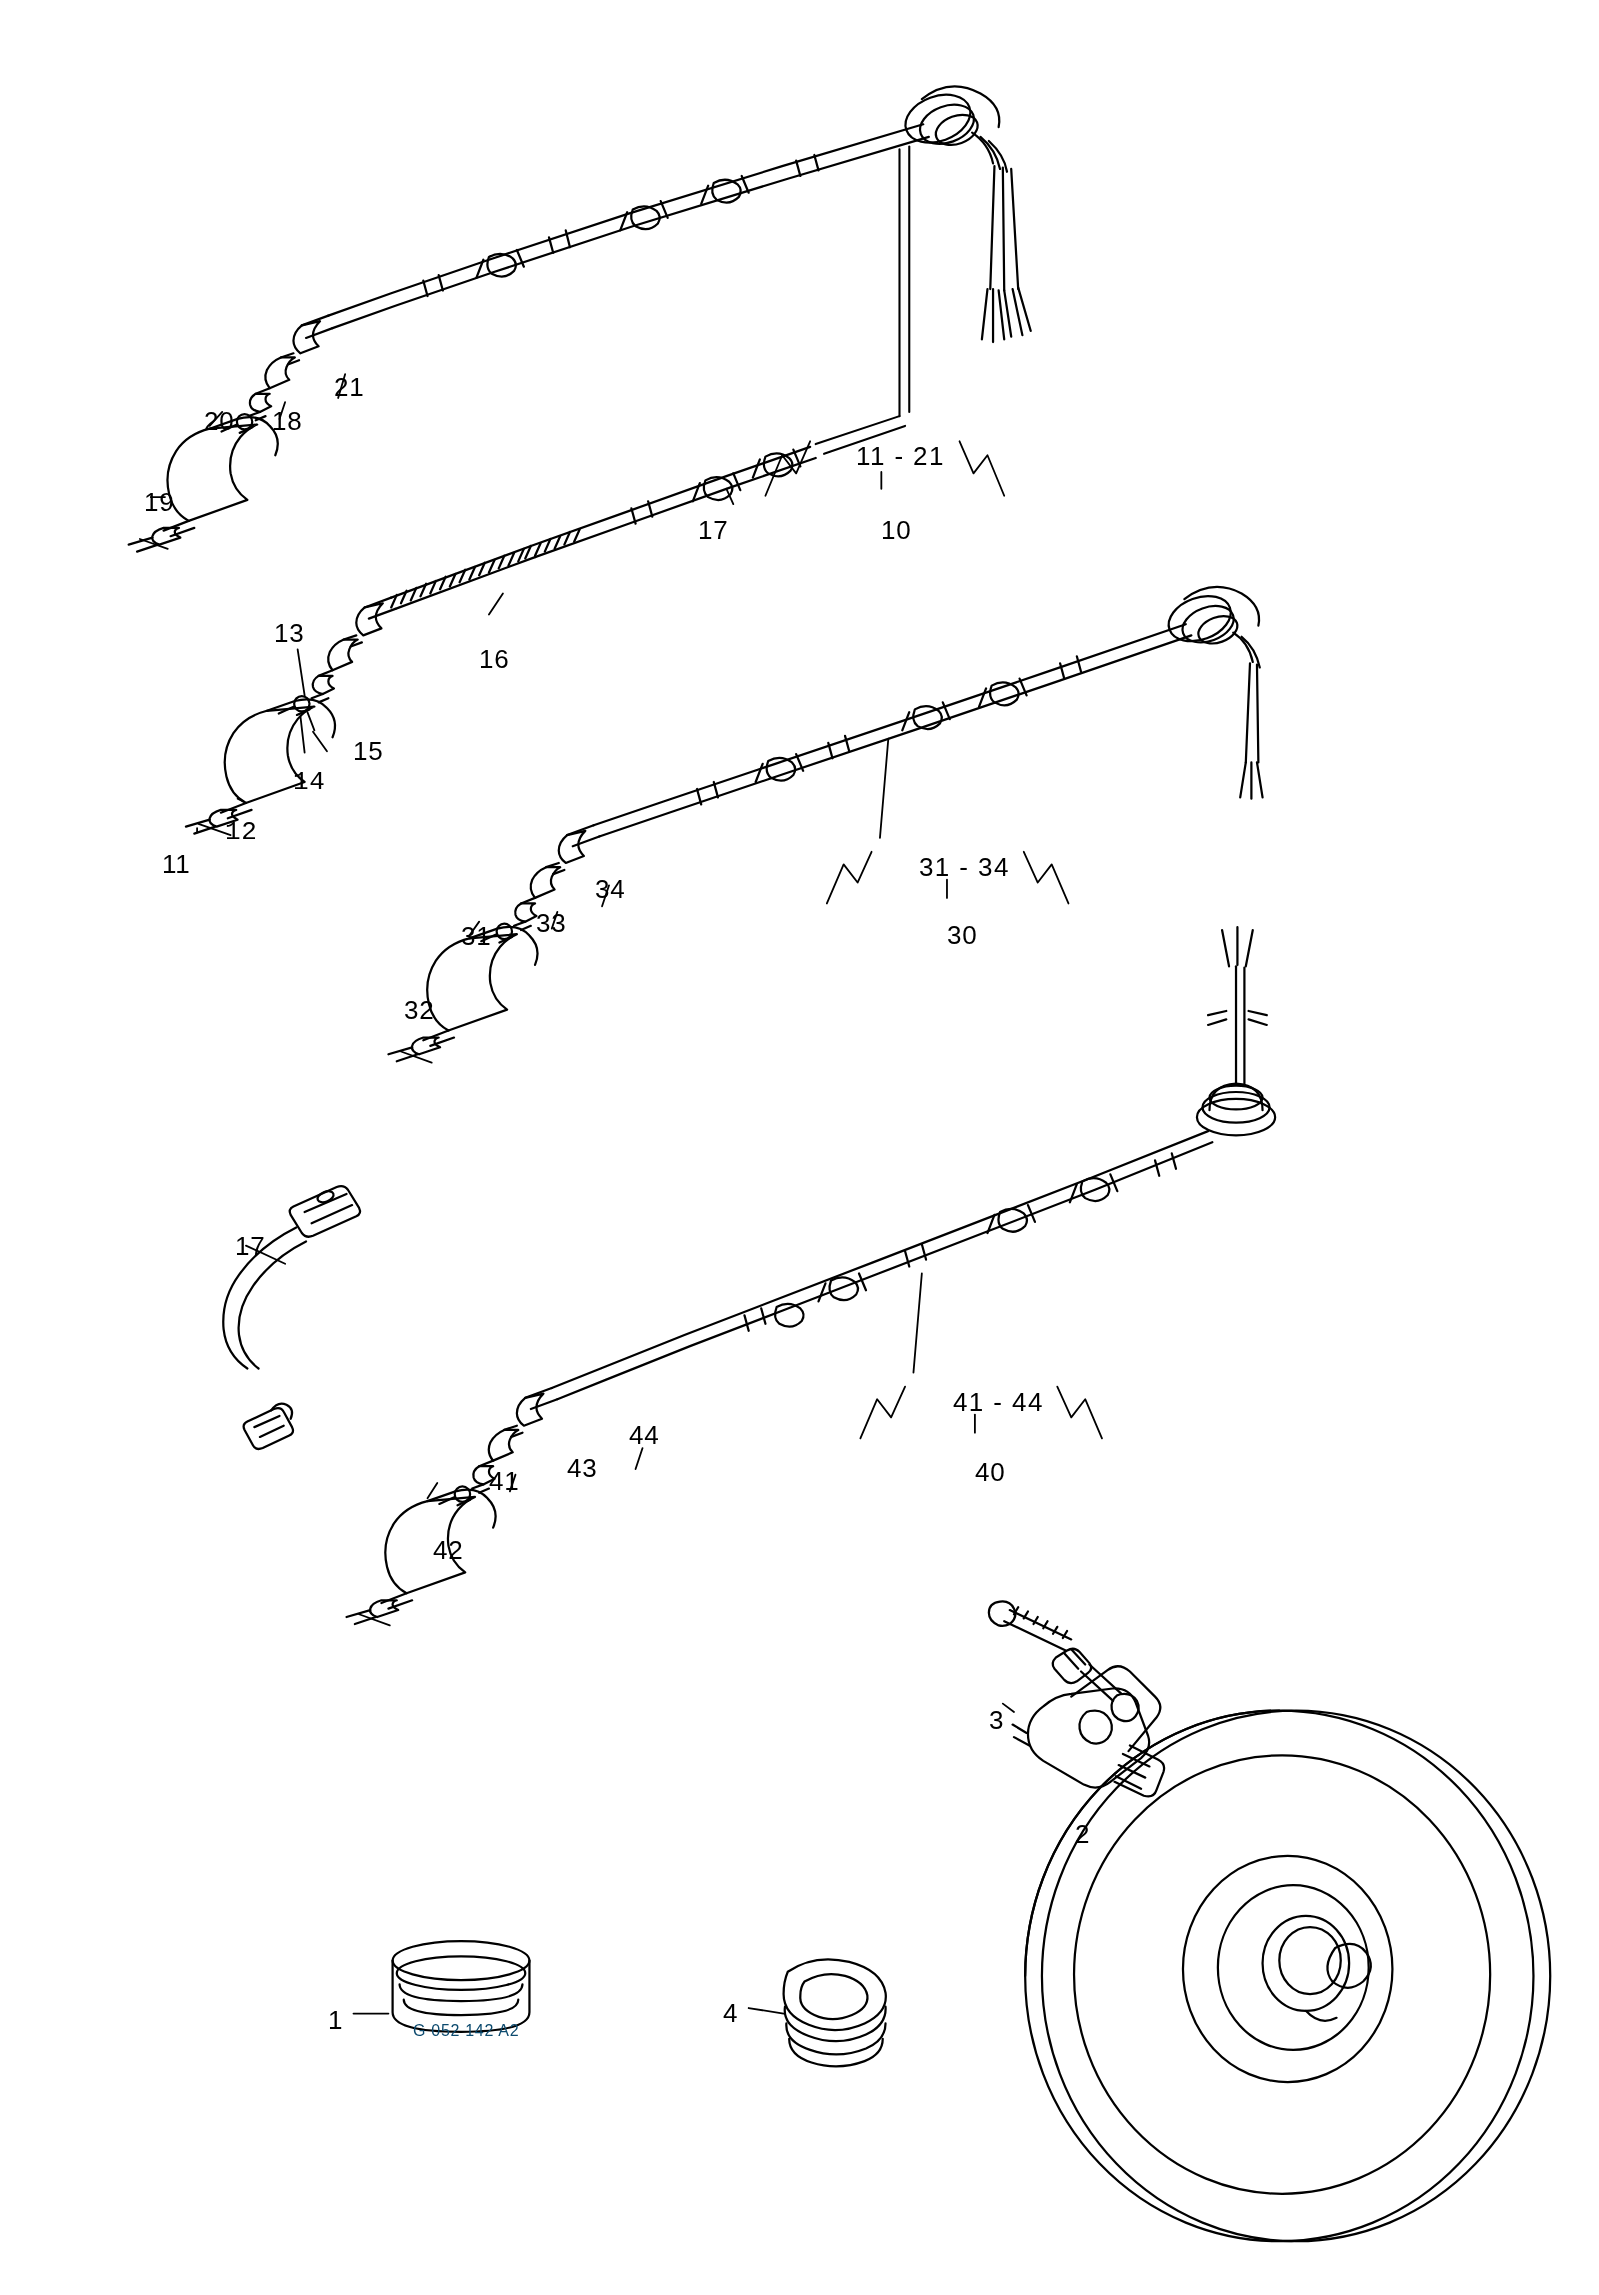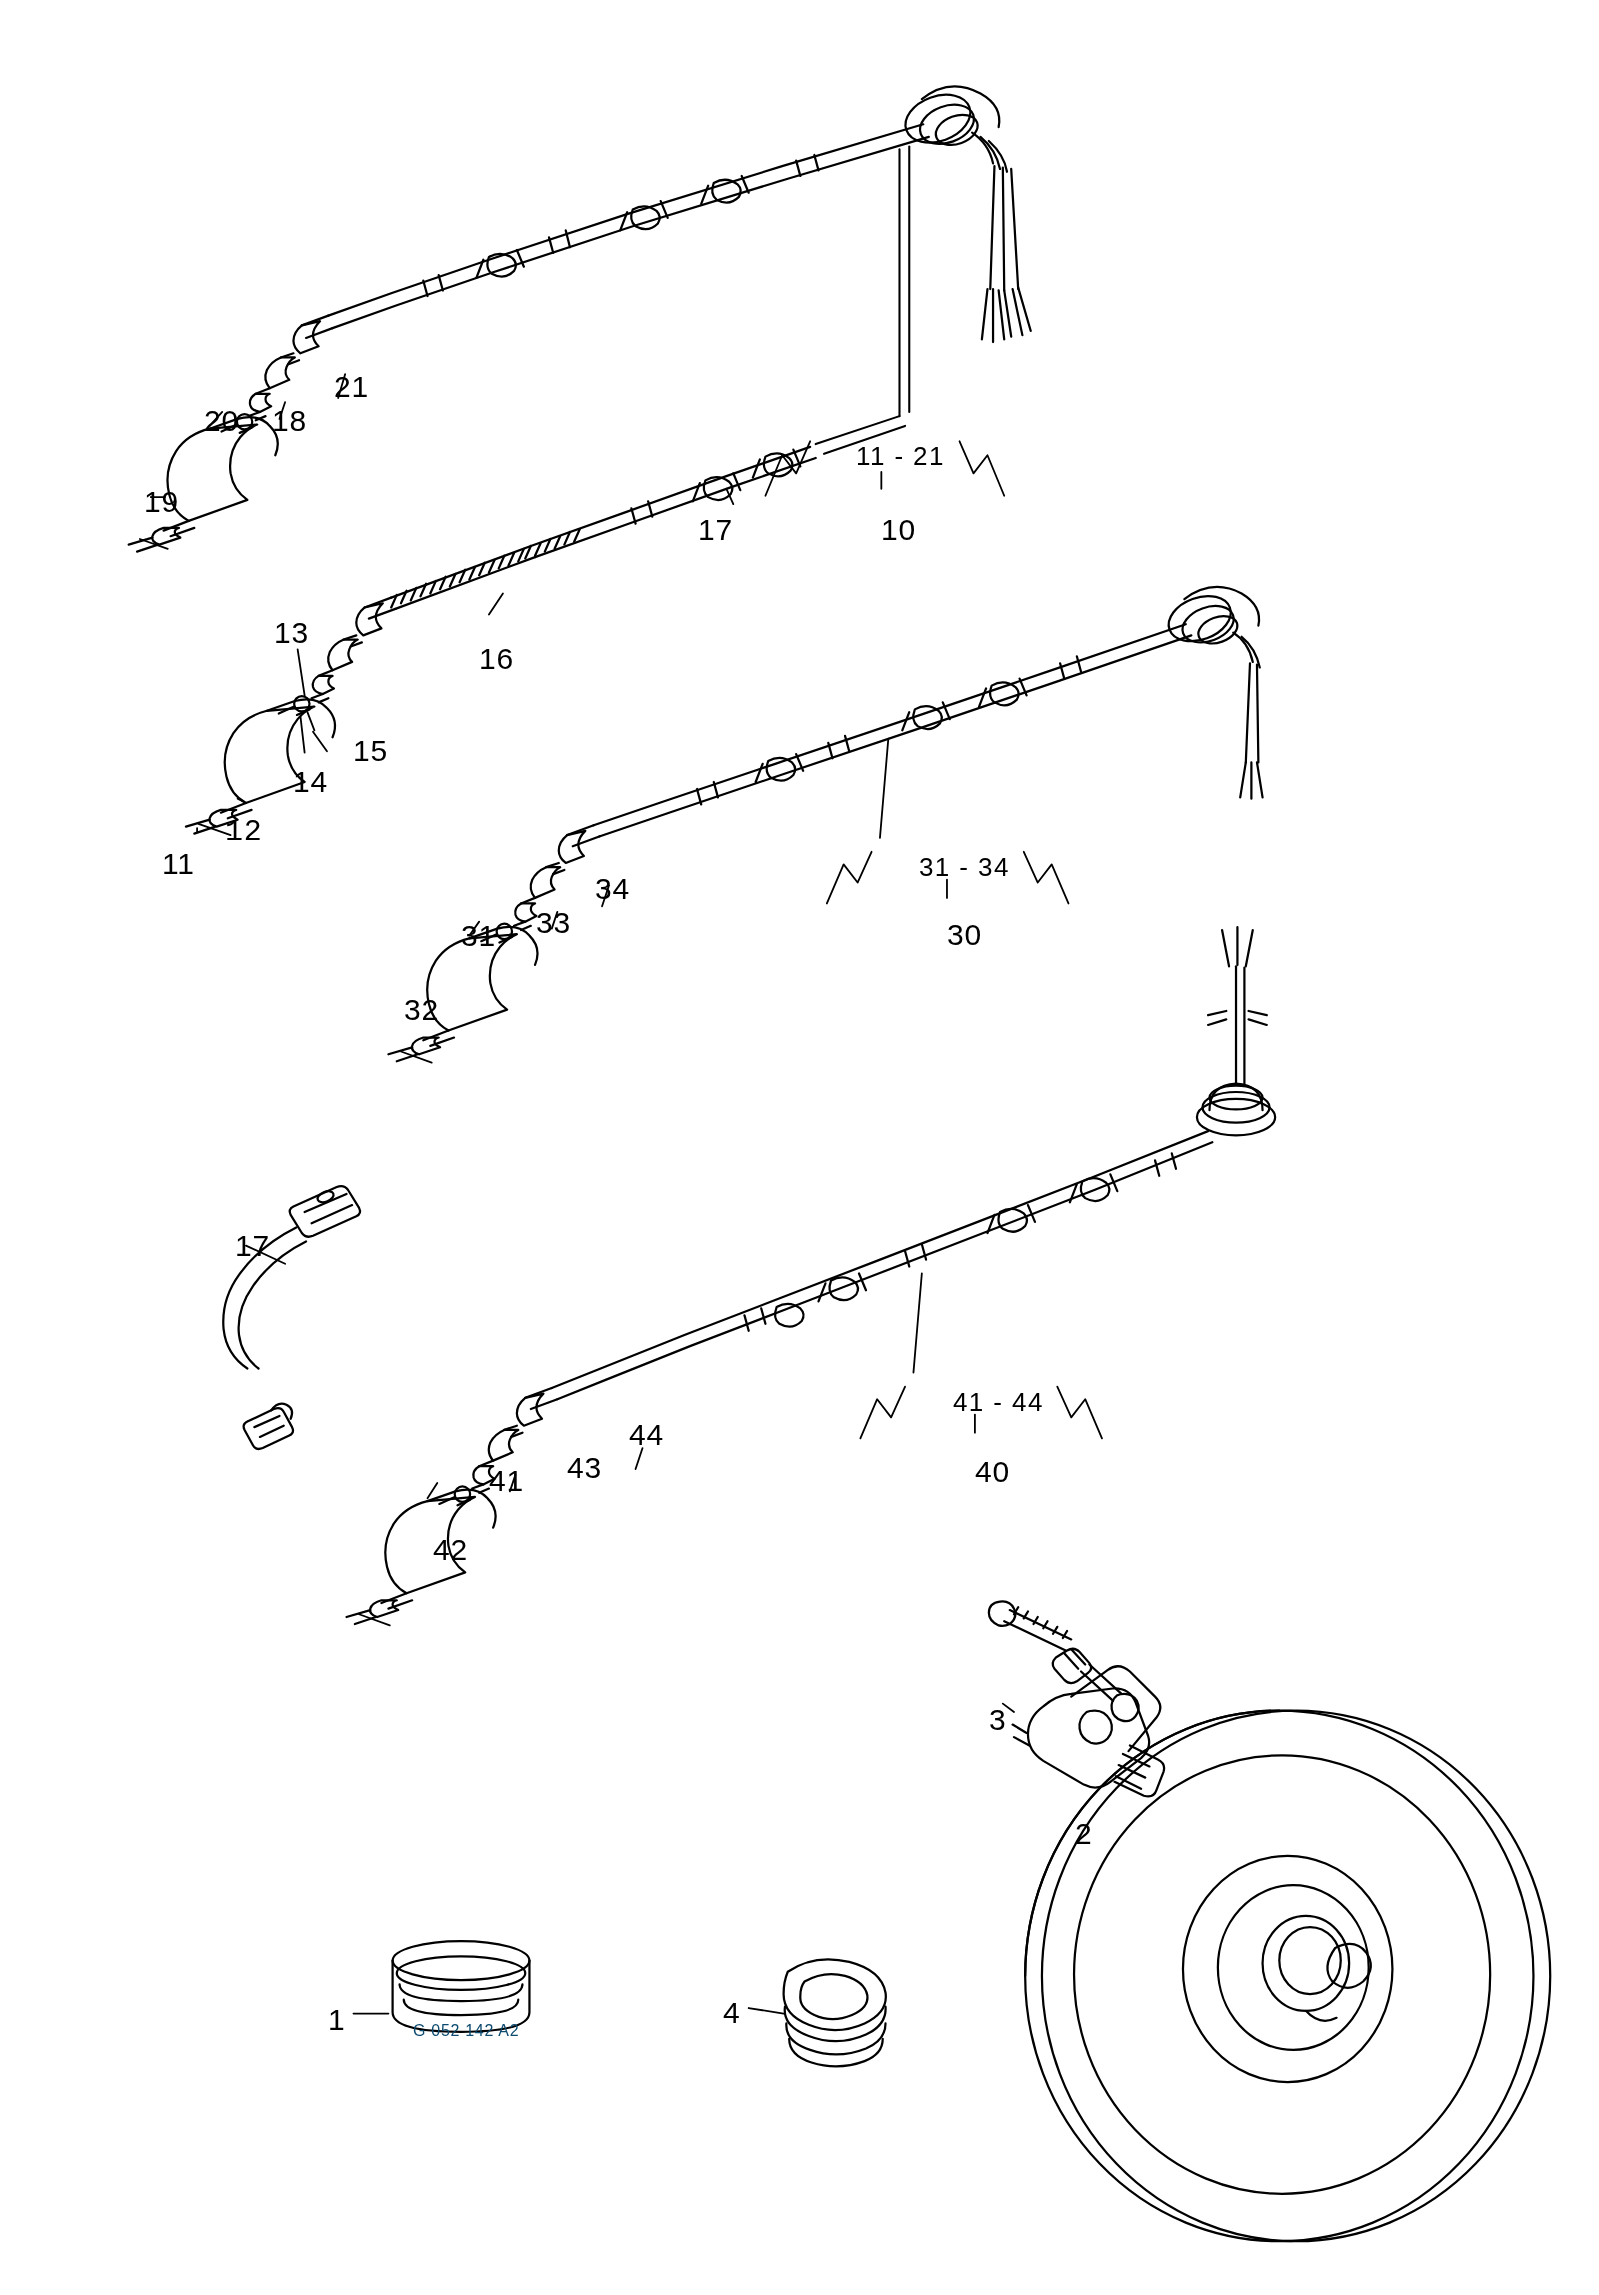--- a/index.html
+++ b/index.html
@@ -21,21 +21,21 @@
   #art {
     position: absolute;
     left: 0;
     top: 0;
     width: 1600px;
     height: 2295px;
   }
   .lbl {
     position: absolute;
     font-family: "Liberation Sans", sans-serif;
-    font-size: 30px;
+    font-size: 26px;
     line-height: 28px;
     letter-spacing: 0.7px;
     color: #000000;
     white-space: nowrap;
     user-select: none;
   }
   .lbl.range {
     font-size: 26px;
     letter-spacing: 1.4px;
   }
@@ -343,21 +343,21 @@
   <div class="lbl" style="left:204px; top:407px;">20</div>
   <div class="lbl" style="left:272px; top:407px;">18</div>
   <div class="lbl" style="left:334px; top:373px;">21</div>
   <div class="lbl" style="left:144px; top:488px;">19</div>
   <div class="lbl" style="left:698px; top:516px;">17</div>
   <div class="lbl" style="left:881px; top:516px;">10</div>
   <div class="lbl range" style="left:856px; top:442px;">11 - 21</div>
   <div class="lbl" style="left:479px; top:645px;">16</div>
   <div class="lbl" style="left:274px; top:619px;">13</div>
   <div class="lbl" style="left:353px; top:737px;">15</div>
-  <div class="lbl" style="left:293px; top:768px;">14</div>
+  <div class="lbl" style="left:293px; top:768px;font-family:Liberation Mono, monospace;">14</div>
   <div class="lbl" style="left:225px; top:818px;font-family:Liberation Mono, monospace;">12</div>
   <div class="lbl" style="left:162px; top:850px;">11</div>
   <div class="lbl" style="left:595px; top:875px;">34</div>
   <div class="lbl" style="left:461px; top:922px;">31</div>
   <div class="lbl" style="left:536px; top:909px;">33</div>
   <div class="lbl" style="left:404px; top:996px;">32</div>
   <div class="lbl range" style="left:919px; top:853px;">31 - 34</div>
   <div class="lbl" style="left:947px; top:921px;">30</div>
   <div class="lbl" style="left:235px; top:1232px;">17</div>
   <div class="lbl" style="left:629px; top:1421px;">44</div>

